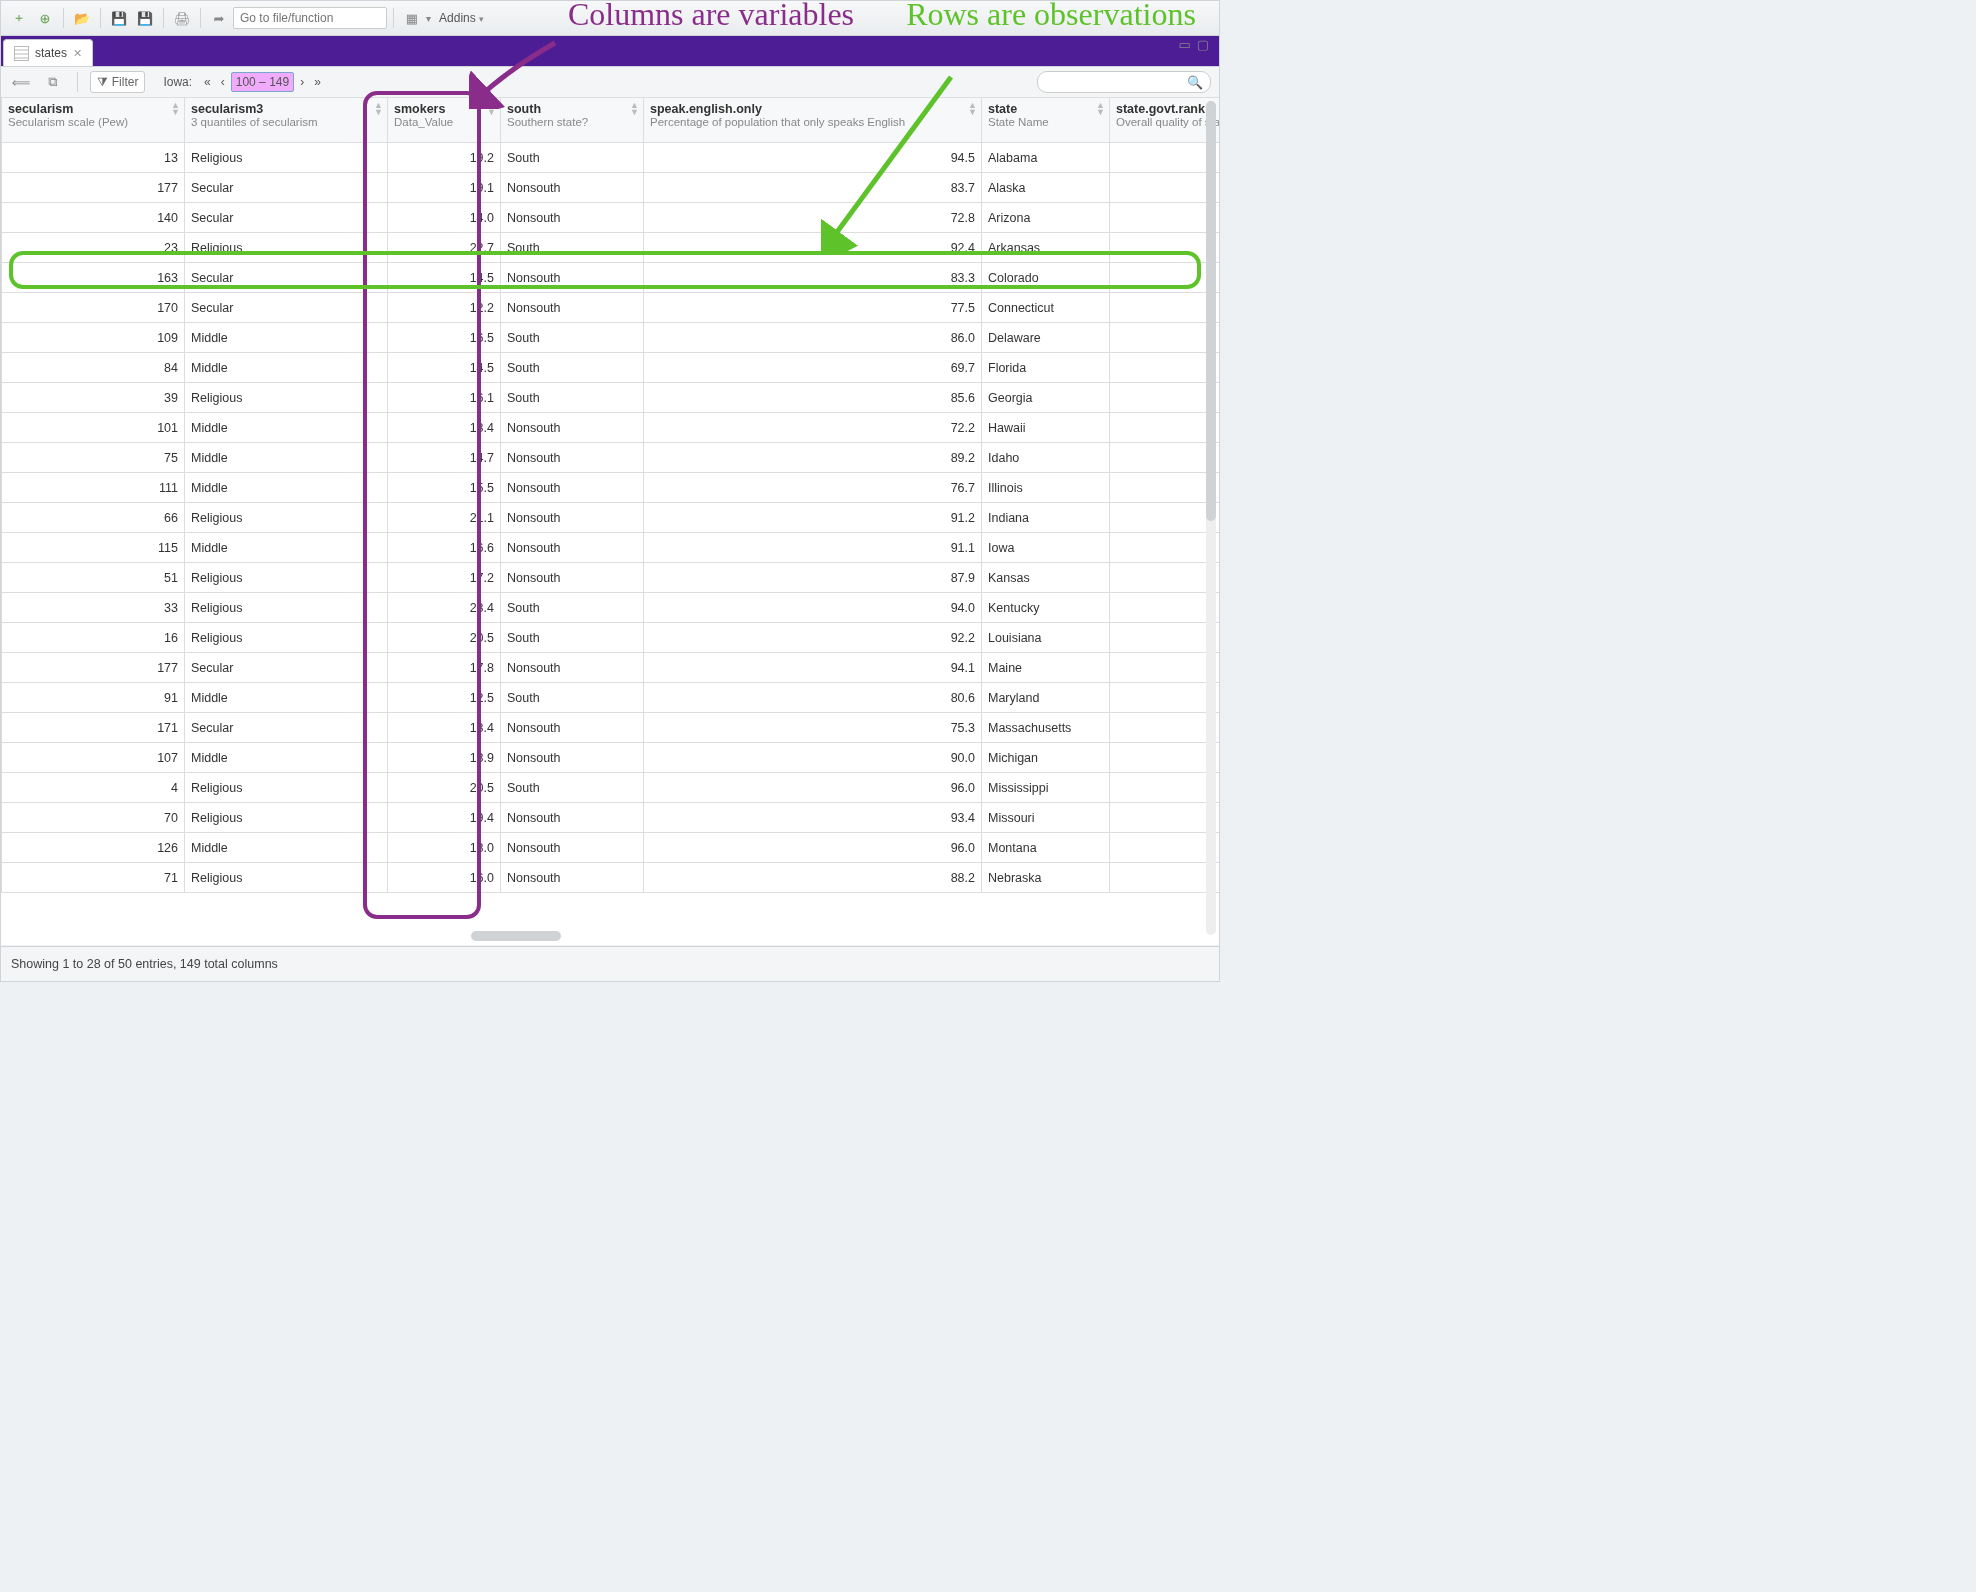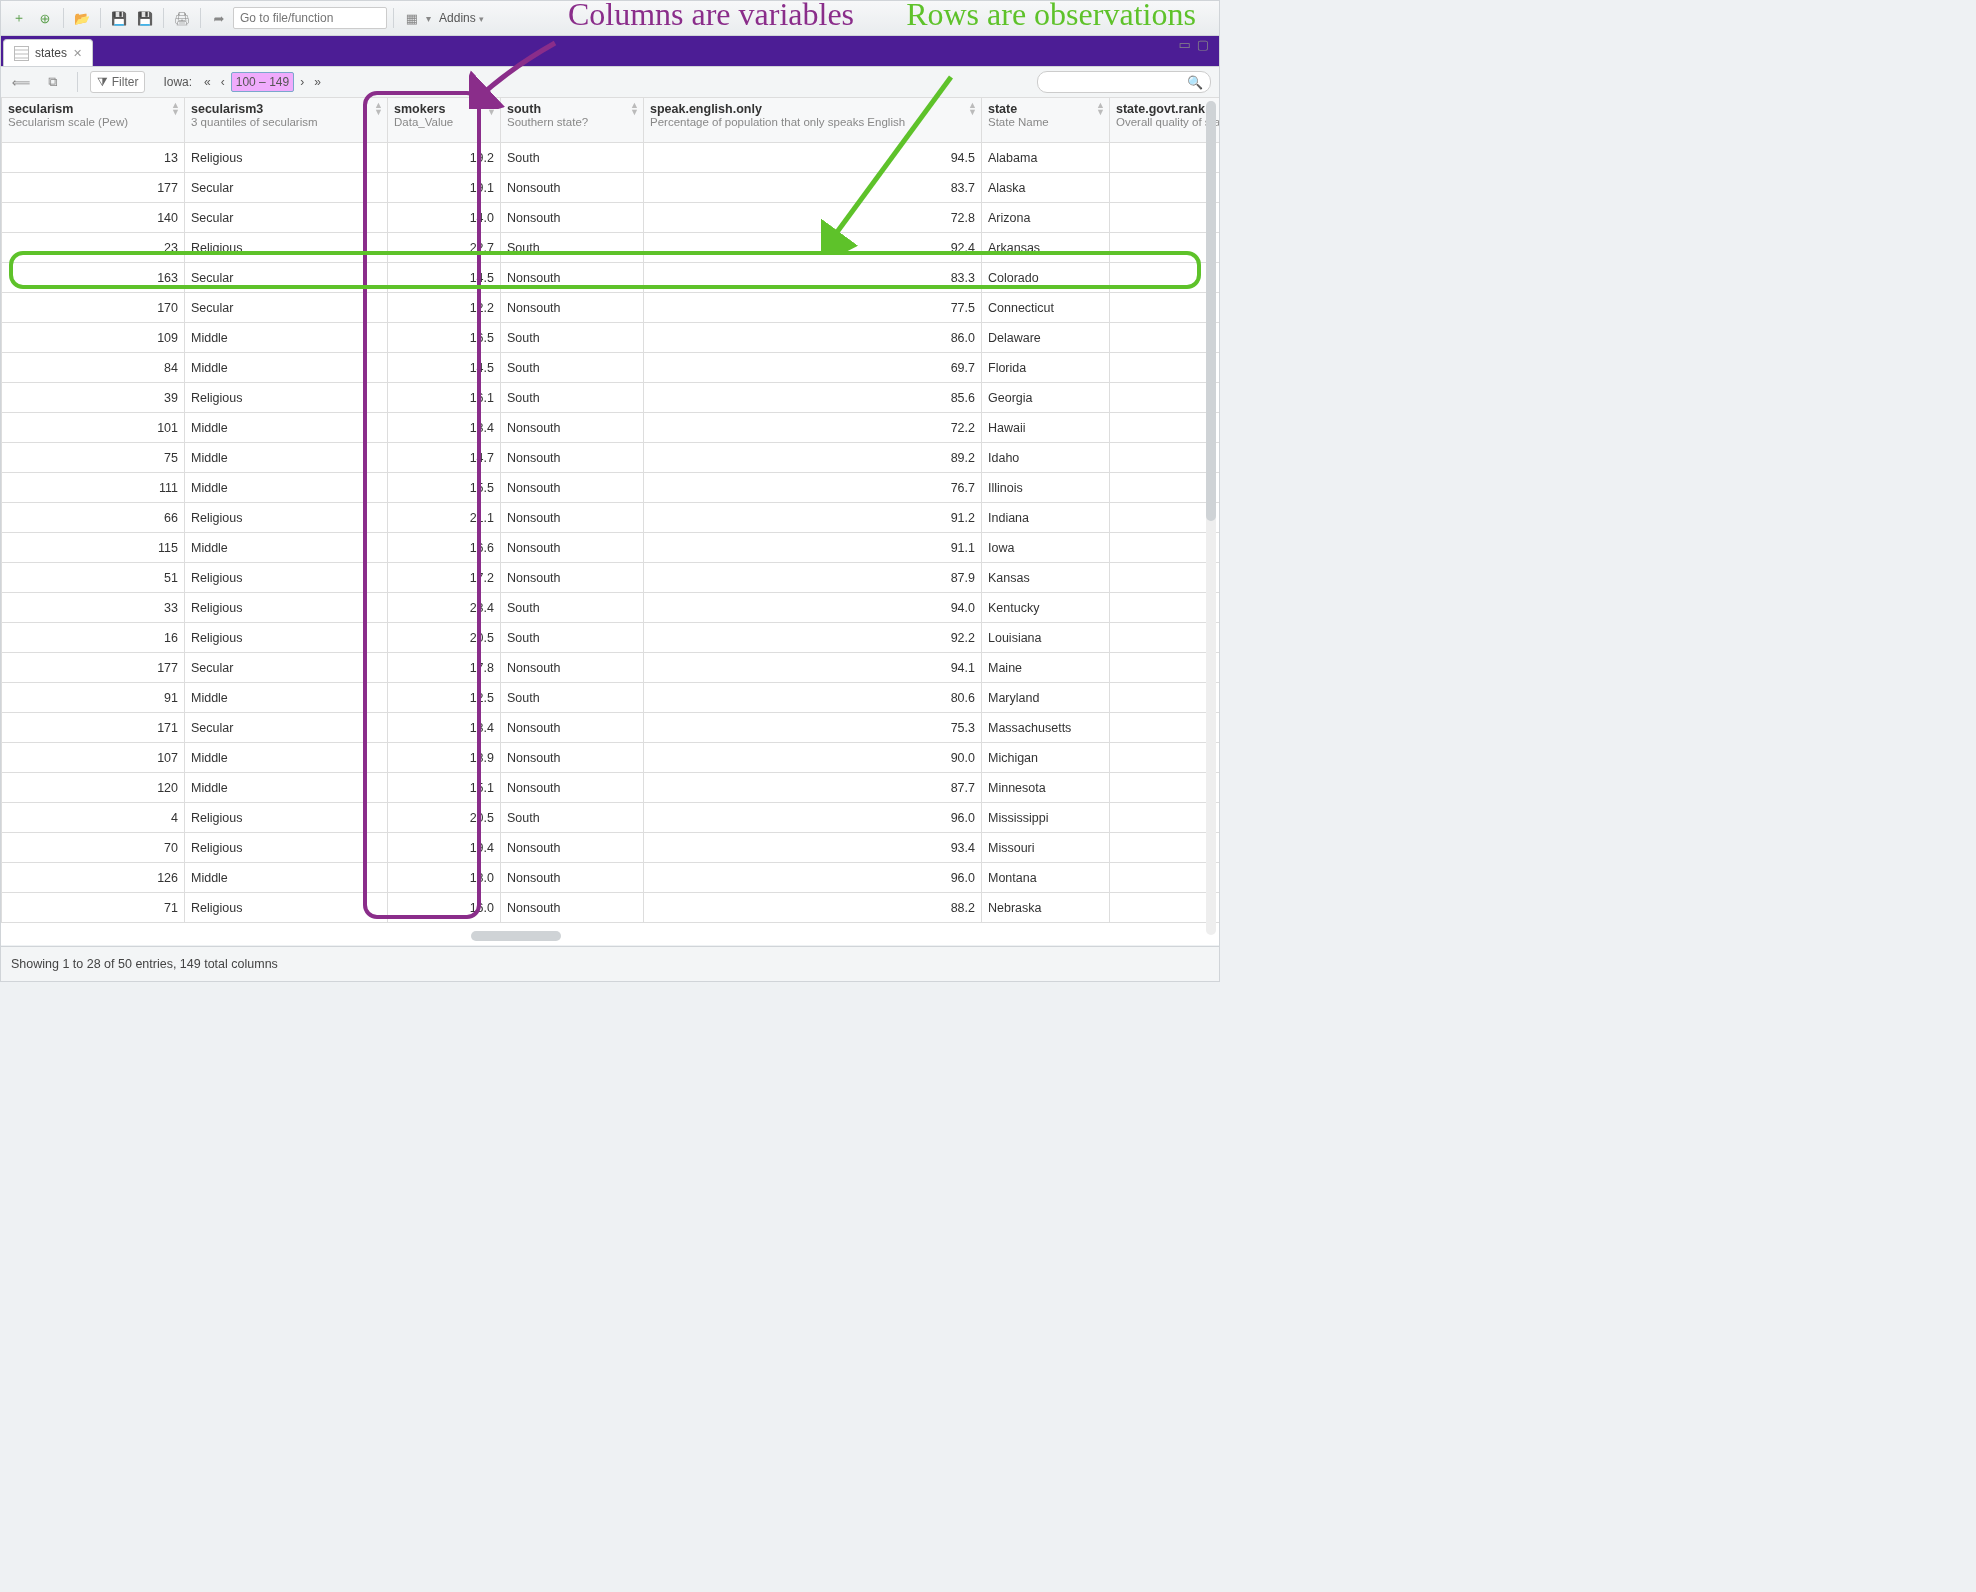--- a/index.html
+++ b/index.html
@@ -356,29 +356,20 @@
           <tr>
             <td class="c0 num">107</td>
             <td class="c1 txt">Middle</td>
             <td class="c2 num">18.9</td>
             <td class="c3 txt">Nonsouth</td>
             <td class="c4 num">90.0</td>
             <td class="c5 txt">Michigan</td>
             <td class="c6 num"></td>
           </tr>
           <tr>
-            <td class="c0 num">120</td>
-            <td class="c1 txt">Middle</td>
-            <td class="c2 num">15.1</td>
-            <td class="c3 txt">Nonsouth</td>
-            <td class="c4 num">87.7</td>
-            <td class="c5 txt">Minnesota</td>
-            <td class="c6 num"></td>
-          </tr>
-          <tr>
             <td class="c0 num">4</td>
             <td class="c1 txt">Religious</td>
             <td class="c2 num">20.5</td>
             <td class="c3 txt">South</td>
             <td class="c4 num">96.0</td>
             <td class="c5 txt">Mississippi</td>
             <td class="c6 num"></td>
           </tr>
           <tr>
             <td class="c0 num">70</td>

